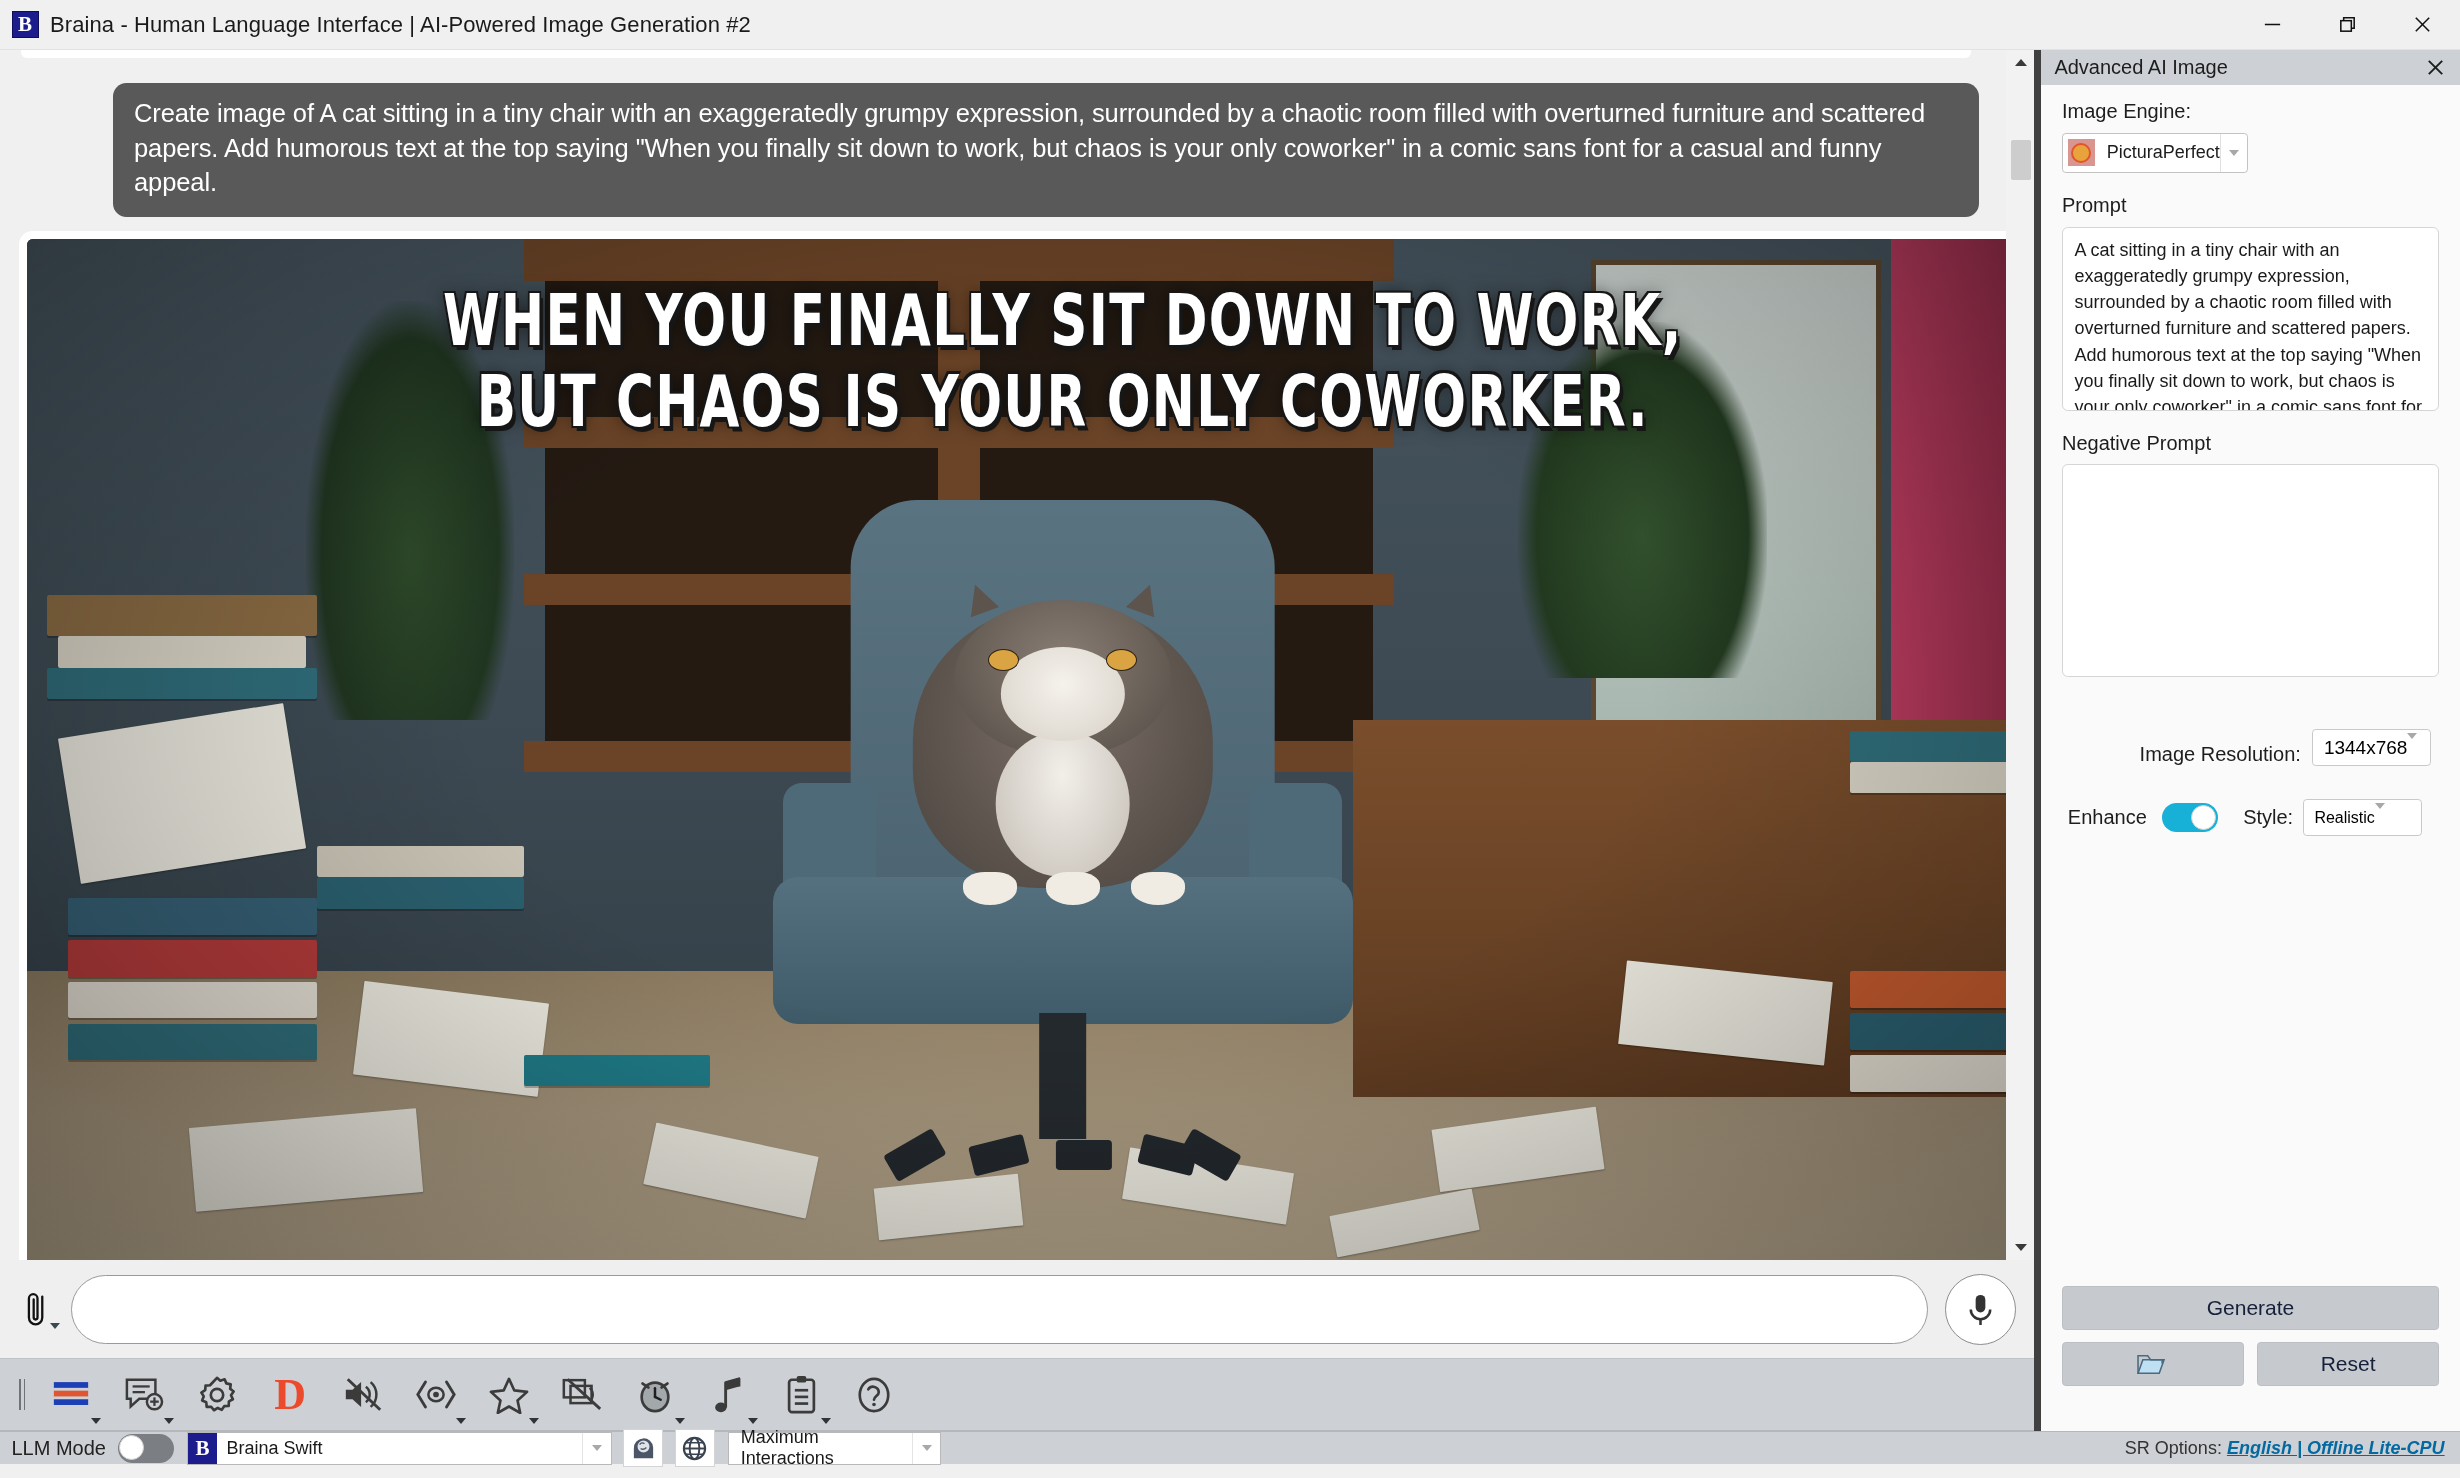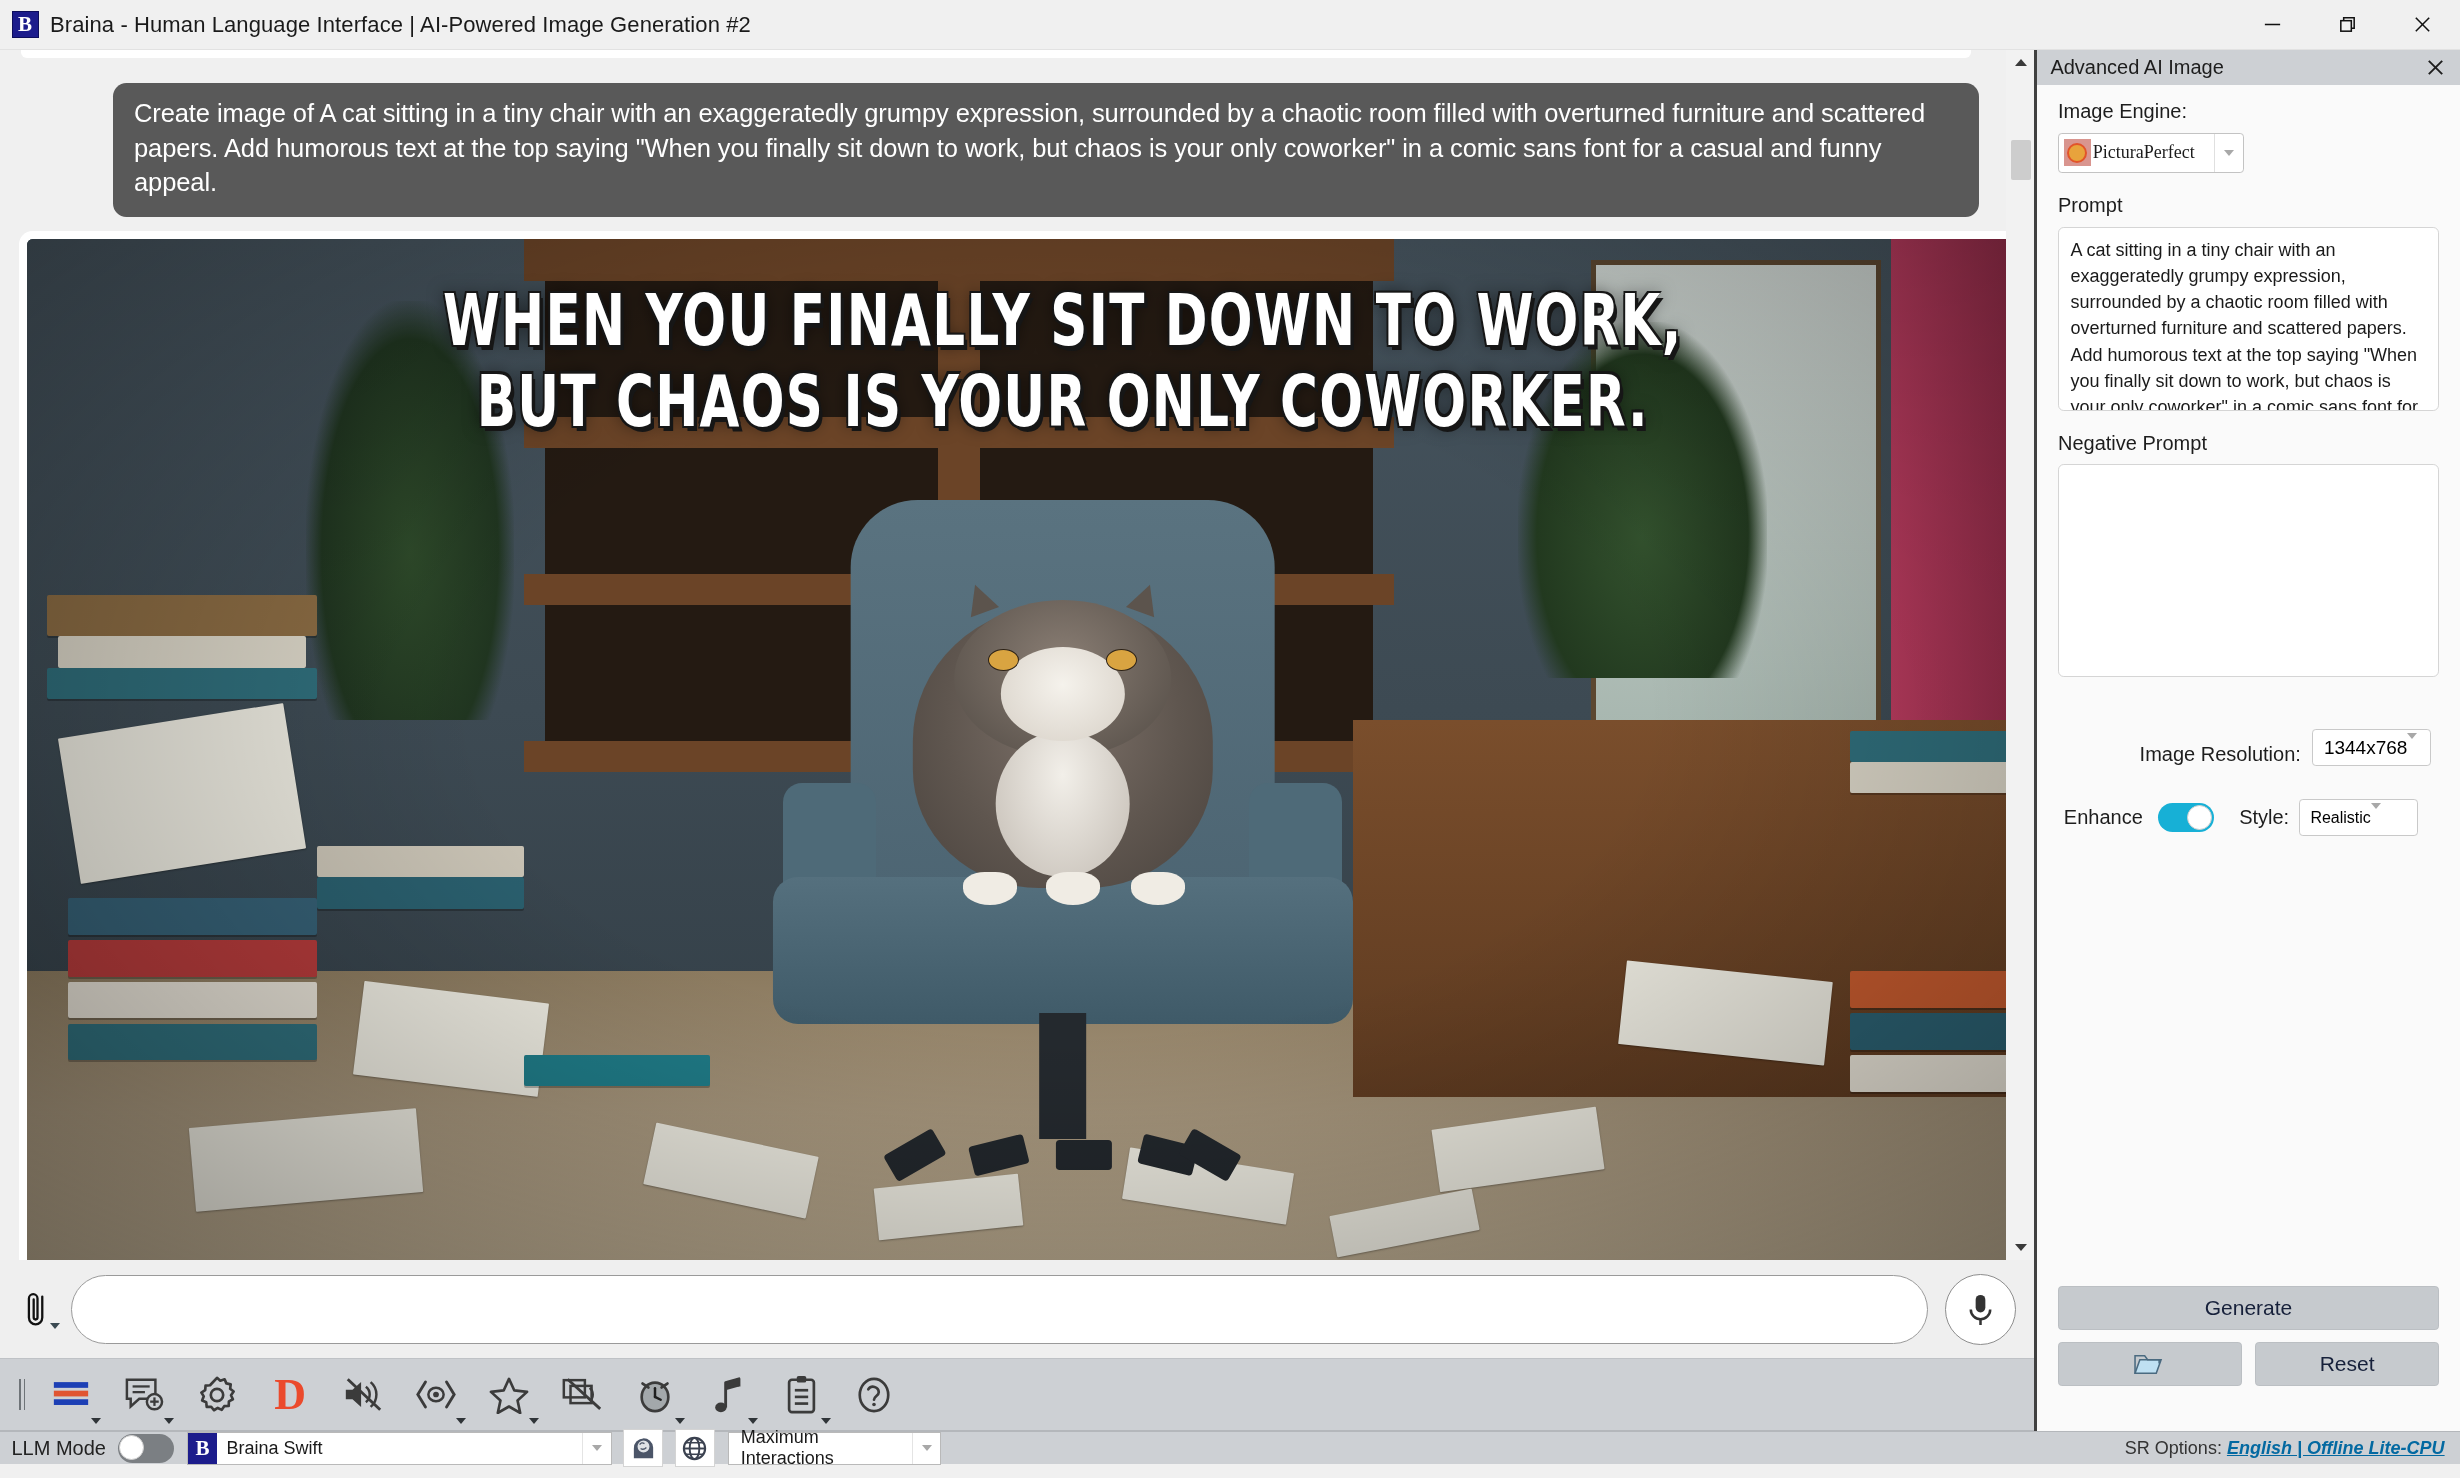--- a/index.html
+++ b/index.html
@@ -360,21 +360,21 @@
     margin-left: auto; margin-right: 15.4px;
     font-size: 18px; color: #333;
   }
   .sr-options b { color: #0369a1; text-decoration: underline; font-style: italic; }
 
   
   .rpanel {
     position: absolute; right: 0; top: 50px;
     width: 426px; height: 1381px;
     background: #fafafa;
-    border-left: 3px solid #404040;
+    border-left: 7px solid #404040;
   }
   .rpanel-header {
     height: 35px; background: #cdd0d4;
     display: flex; align-items: center;
     padding: 0 9.6px 0 13.4px;
   }
   .rpanel-title { font-size: 20px; color: #1d1d1d; }
   .rpanel-close { margin-left: auto; width: 29px; height: 29px;
     display:flex; align-items:center; justify-content:center; }
   .rp-body { padding: 15.4px 21px 0 21px; }
@@ -387,21 +387,21 @@
   .engine-swatch {
     width: 27px; height: 27px; margin-left: 4.8px;
     background: #d9958f;
     display: flex; align-items: center; justify-content: center;
     flex: 0 0 auto;
   }
   .engine-swatch i {
     width: 16.3px; height: 16.3px; border-radius: 50%;
     background: #e8a33c; border: 2.9px solid #e2542a; box-sizing: content-box;
   }
-  .engine-name { margin-left: 2px; font-size: 18px; color: #1c1c1c; font-family: Liberation Serif, serif; }
+  .engine-name { margin-left: 12px; font-size: 18px; color: #1c1c1c; }
   .engine-caret {
     margin-left: auto; width: 29px; height: 100%;
     display:flex; align-items:center; justify-content:center;
     border-left: 1px solid #e0e0e0;
   }
   .textarea-box {
     width: 100%;
     background: #fff; border: 1px solid #d5d5d5; border-radius: 5.8px;
     font-size: 18px; line-height: 1.45; color: #1a1a1a;
     padding: 9.6px 11.5px;

